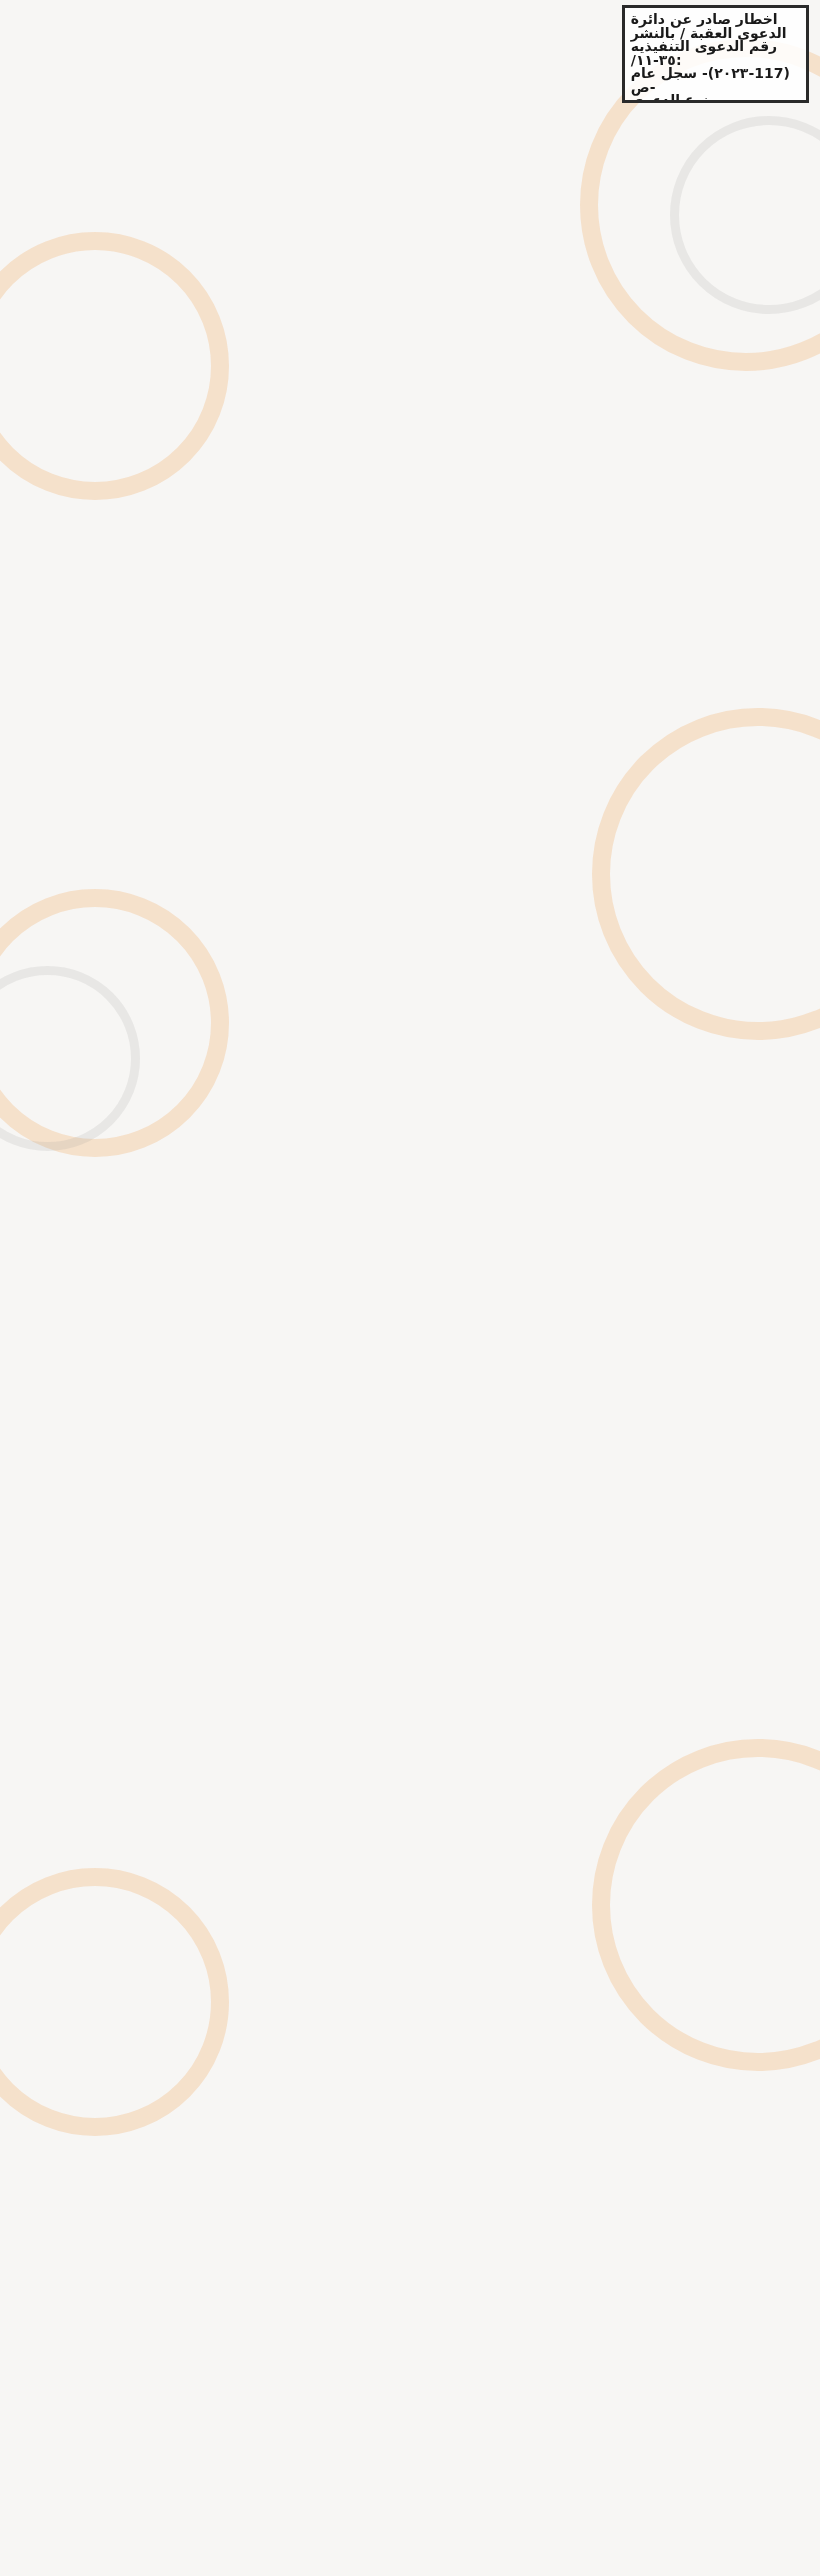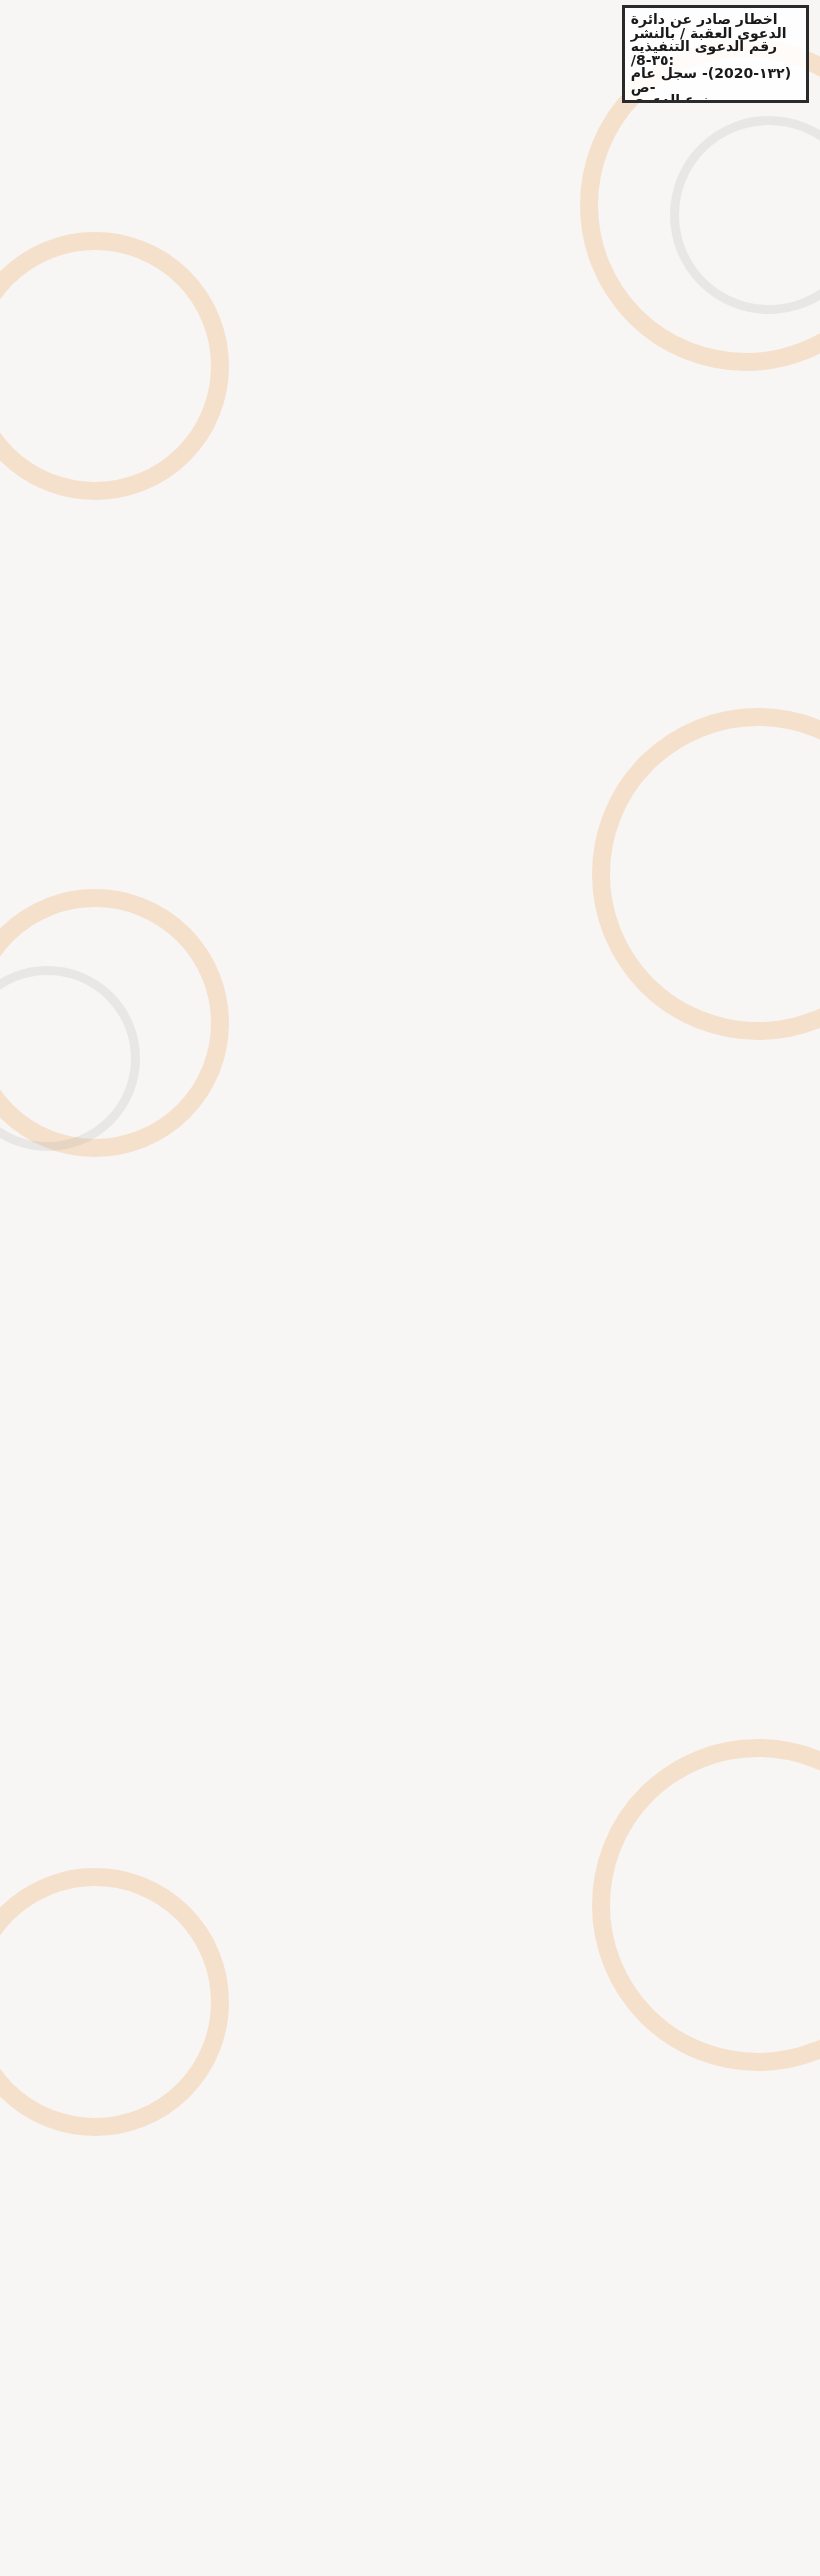--- a/index.html
+++ b/index.html
@@ -34,18 +34,18 @@
 <div class="watermark wm-ring" style="left:592px;top:1739px;width:296px;height:296px;"></div>
 <div class="watermark wm-ring" style="left:-39px;top:1868px;width:232px;height:232px;"></div>
 <div class="watermark wm-ring-grey" style="left:670px;top:116px;width:180px;height:180px;"></div>
 <div class="watermark wm-ring-grey" style="left:-45px;top:966px;width:167px;height:167px;"></div>
 
 <div class="page">
 
   <div class="notice" style="left:622px;top:5.2px;width:187px;height:98px;">
     <div class="hd">اخطار صادر عن دائرة</div>
     <div class="hd">الدعوى العقبة / بالنشر</div>
-    <div class="hd">رقم الدعوى التنفيذيه :٣٥-8/</div>
-    <div class="hd">(١٣٢-2020)- سجل عام -ص</div>
+    <div class="hd">رقم الدعوى التنفيذيه :٣٥-١١/</div>
+    <div class="hd">(117-٢٠٢٣)- سجل عام -ص</div>
     <div class="hd">نوع الدعوى التنفيذية:أحكام</div>
   </div>
 </div>
 
 
 </body></html>

